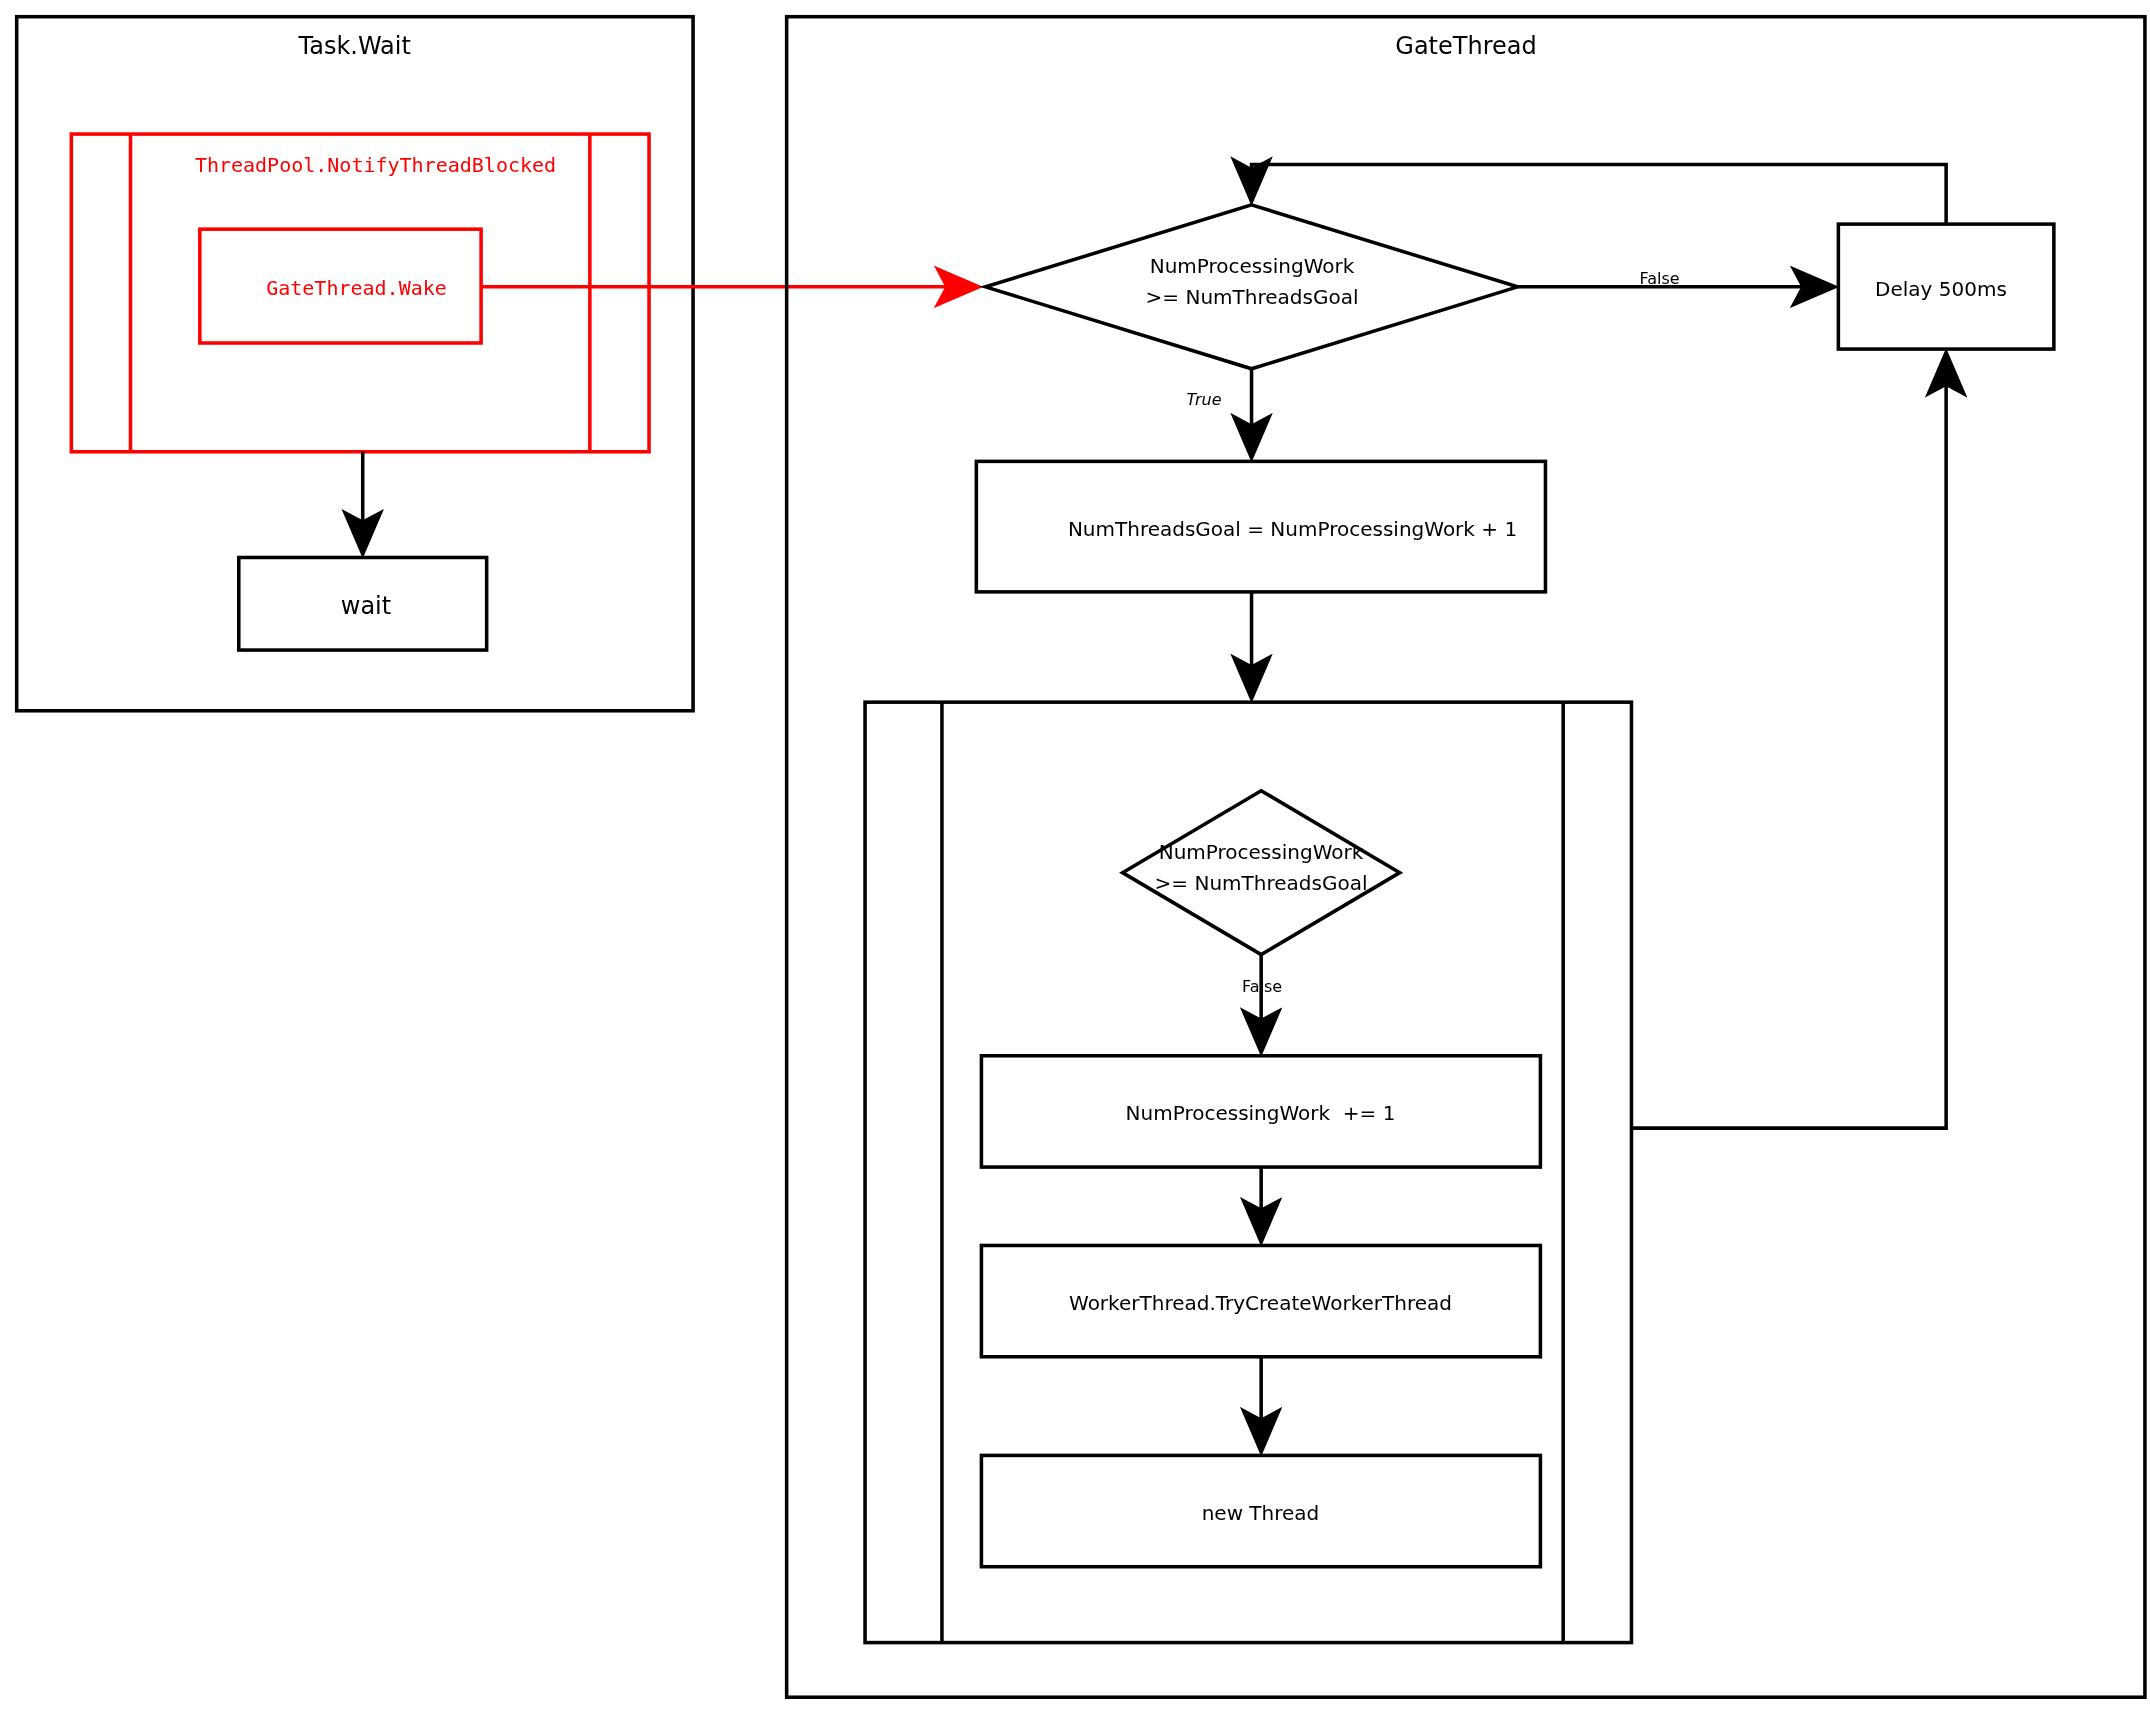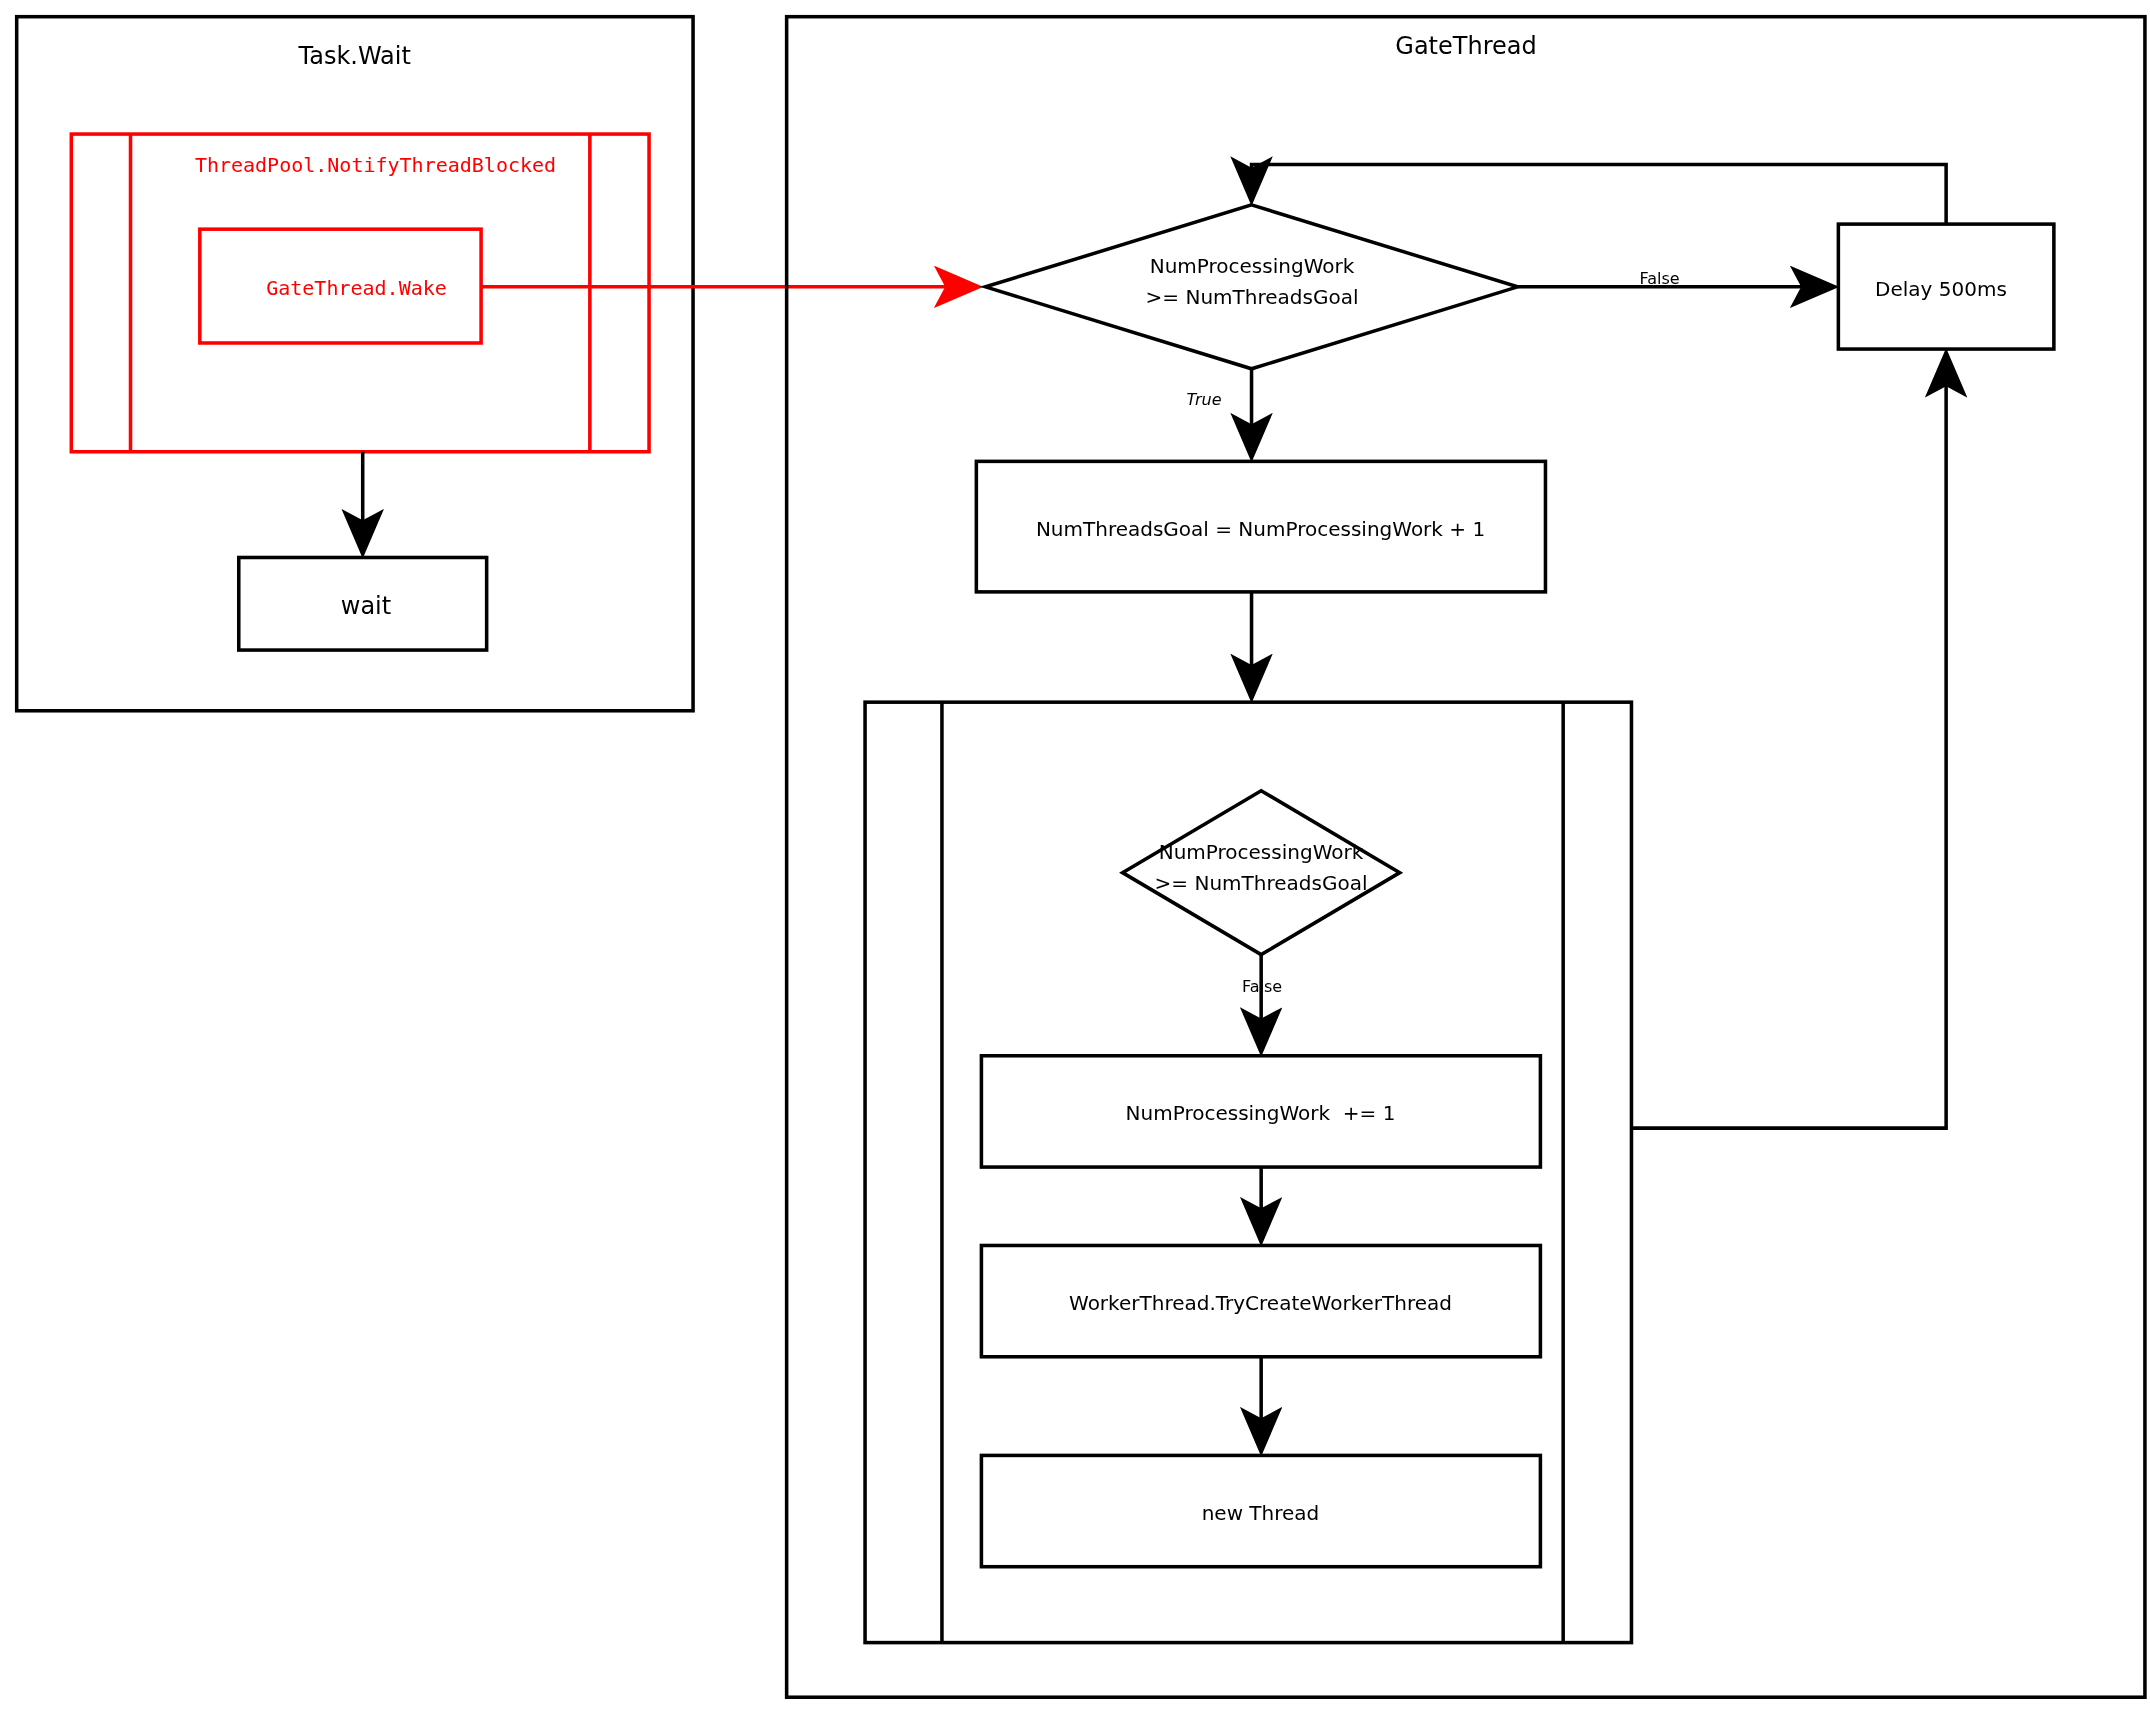--- a/index.html
+++ b/index.html
@@ -70,39 +70,39 @@
 
     <rect x="1940" y="2087" width="1105" height="220" fill="none" stroke="#000000" stroke-width="7"></rect>
     <line x1="2493" y1="2307" x2="2493" y2="2450" stroke="#000000" stroke-width="7" marker-end="url(#ah)"></line>
 
     <rect x="1940" y="2462" width="1105" height="220" fill="none" stroke="#000000" stroke-width="7"></rect>
     <line x1="2493" y1="2682" x2="2493" y2="2865" stroke="#000000" stroke-width="7" marker-end="url(#ah)"></line>
 
     <rect x="1940" y="2877" width="1105" height="220" fill="none" stroke="#000000" stroke-width="7"></rect>
   </svg>
 
-  <div class="lbl bigtitle" style="left:16.7px;top:40px;width:676px;">Task.Wait</div>
+  <div class="lbl bigtitle" style="left:16.7px;top:30px;width:676px;">Task.Wait</div>
 
   <div class="lbl red btext" style="left:130px;top:152px;width:459px;">ThreadPool.NotifyThreadBlocked</div>
 
   <div class="lbl red btext" style="left:200px;top:275px;width:281px;">GateThread.Wake</div>
 
   <div class="lbl bigtitle" style="left:242px;top:590px;width:248px;">wait</div>
 
   <div class="lbl bigtitle" style="left:787px;top:30px;width:1358px;">GateThread</div>
 
   <div class="lbl btext" style="left:1090px;top:253px;width:324px;">NumProcessingWork</div>
   <div class="lbl btext" style="left:1090px;top:284px;width:324px;">&gt;= NumThreadsGoal</div>
 
   <div class="lbl etext" style="left:1166px;top:389px;width:76px;font-style:italic;">True</div>
   <div class="lbl etext" style="left:1614px;top:268px;width:91px;">False</div>
 
   <div class="lbl btext" style="left:1838px;top:276px;width:206px;">Delay 500ms</div>
 
-  <div class="lbl btext" style="left:976px;top:516px;width:569px;">NumThreadsGoal = NumProcessingWork + 1</div>
+  <div class="lbl btext" style="left:976px;top:516px;width:569px;padding-left:32px;">NumThreadsGoal = NumProcessingWork + 1</div>
 
 
   <div class="lbl btext" style="left:1099px;top:839px;width:324px;">NumProcessingWork</div>
   <div class="lbl btext" style="left:1099px;top:870px;width:324px;">&gt;= NumThreadsGoal</div>
 
   <div class="lbl etext" style="left:1224px;top:976px;width:76px;">False</div>
 
   <div class="lbl btext" style="left:981px;top:1100px;width:559px;">NumProcessingWork  += 1</div>
 
   <div class="lbl btext" style="left:981px;top:1290px;width:559px;text-align:center;">WorkerThread.TryCreateWorkerThread</div>

